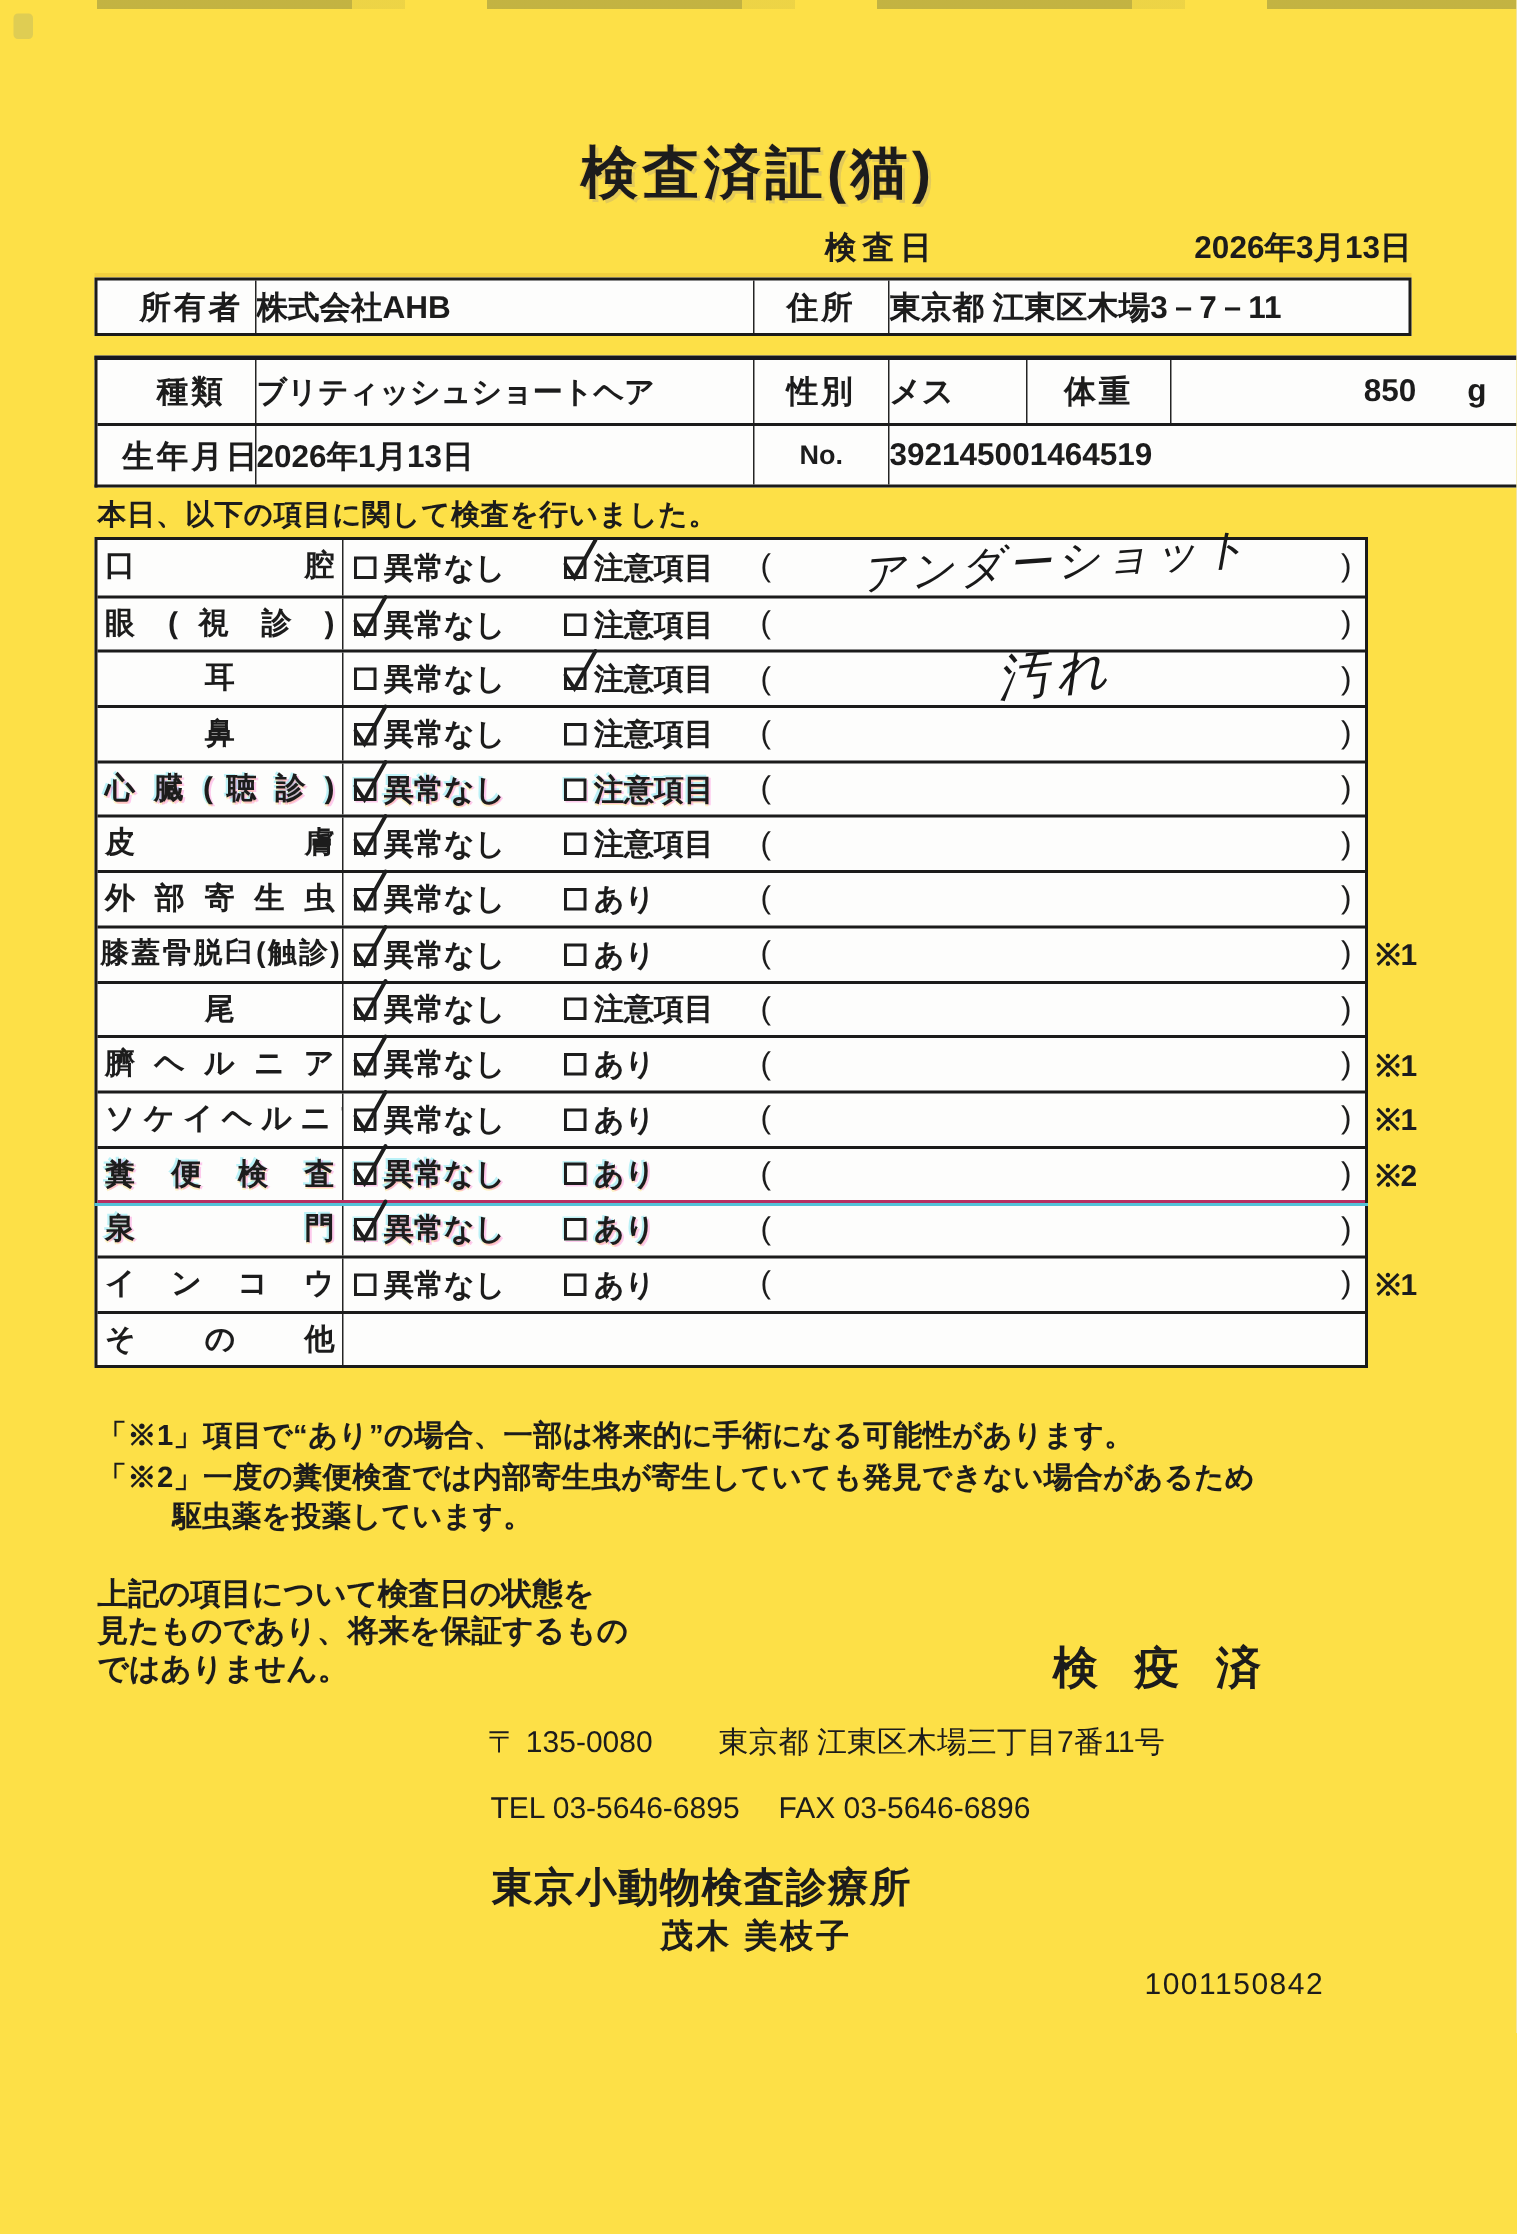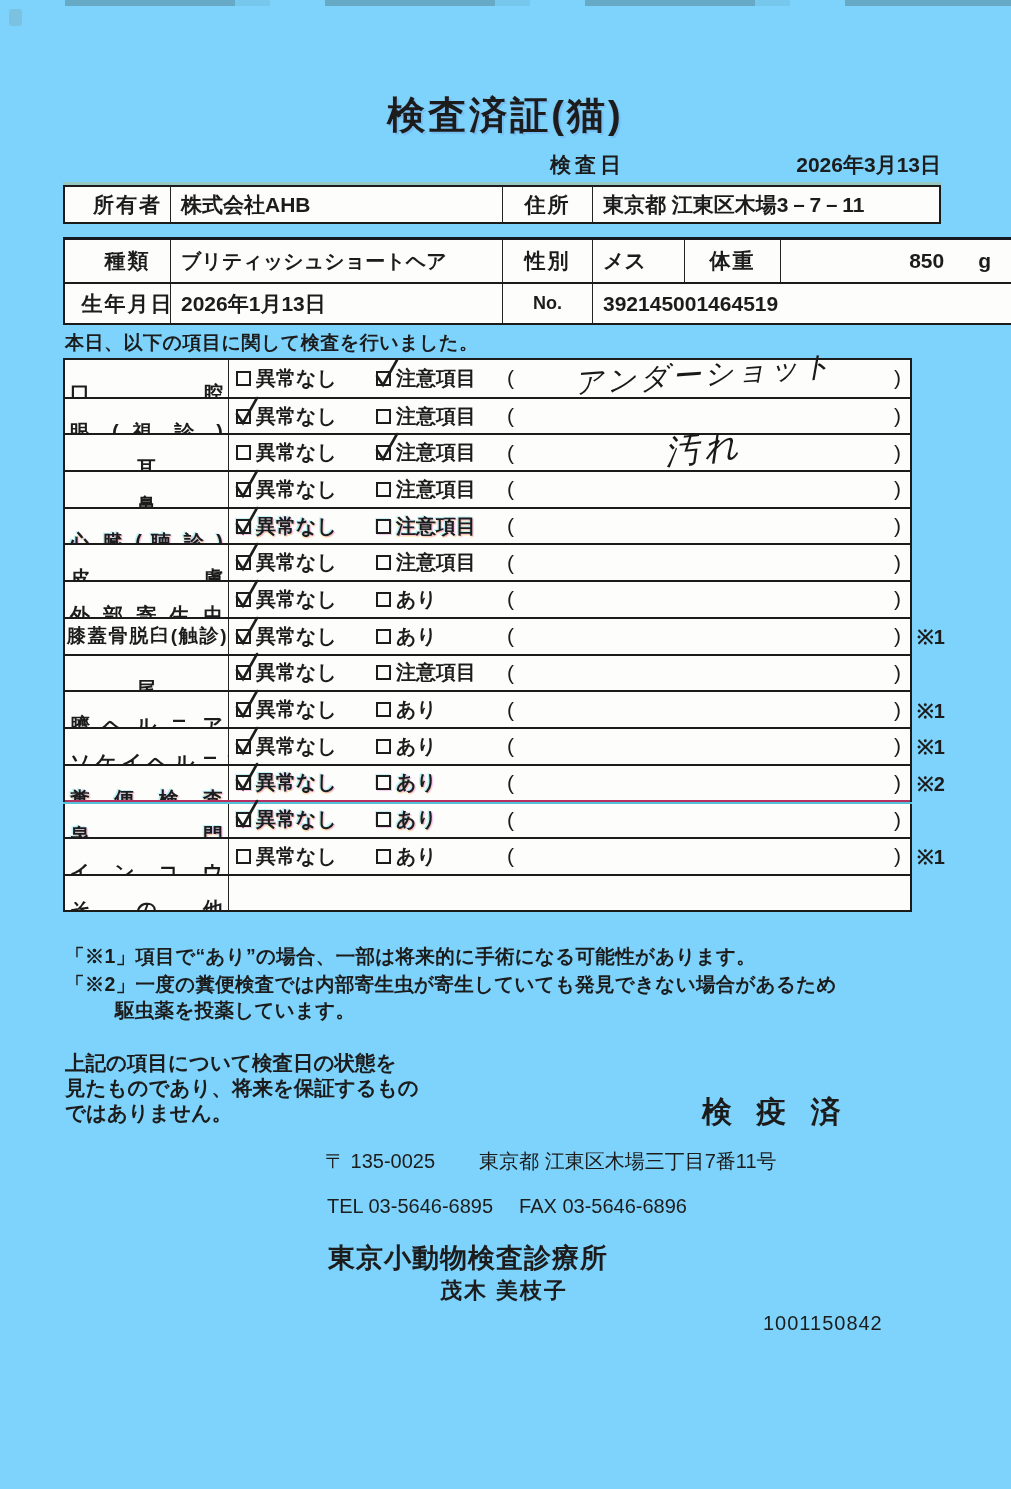--- a/index.html
+++ b/index.html
@@ -1,18 +1,18 @@
 <!DOCTYPE html>
 <html><head>
 <meta charset="utf-8">
 <style>
   * { margin:0; padding:0; box-sizing:border-box; }
   html,body { background:#e8e8e8; }
   body { font-family:"Liberation Sans", sans-serif; color:#1c1c1c; }
-  .page { position:relative; width:1011px; height:1489px; margin:0 auto; background:#7dd3fc; overflow:hidden; }
+  .page { position:relative; width:1011px; height:1489px; margin:0 auto; background:#fde047; overflow:hidden; }
 
   
   .scan-top { position:absolute; top:0; left:10px; right:0; height:6px; opacity:.5;
     background:repeating-linear-gradient(90deg, rgba(42,60,52,0) 0 55px, rgba(42,60,52,.55) 55px 225px, rgba(42,60,52,.15) 225px 260px); }
   .scan-blob { position:absolute; top:9px; left:9px; width:13px; height:17px; background:rgba(120,135,128,.22); border-radius:3px; }
 
   .title { position:absolute; top:90px; left:0; width:100%; text-align:center;
     font-size:38px; font-weight:600; letter-spacing:3px;
     text-shadow:2px 2px 0 rgba(70,70,200,.14), -1px 0 0 rgba(200,60,60,.10); }
 
@@ -24,32 +24,32 @@
   .t1 { position:absolute; top:185px; left:63px; width:878px; height:39px; border:2px solid #1b1b1b;
     display:grid; grid-template-columns:105px 332px 90px 1fr; font-size:21px; font-weight:600;
     box-shadow:0 -3px 0 rgba(214,170,40,.28); background:#fdfdfc; }
   .t2 { position:absolute; top:237px; left:63px; width:954px; border:2px solid #1b1b1b; border-top:3px solid #17171f;
     font-size:21px; font-weight:600; background:#fdfdfc; }
   .t2r1 { display:grid; grid-template-columns:105px 332px 90px 92px 96px 1fr; height:44px; border-bottom:2px solid #1b1b1b; }
   .t2r2 { display:grid; grid-template-columns:105px 332px 90px 1fr; height:39px; }
   .c { border-left:1.5px solid #242424; display:flex; align-items:center; overflow:hidden; white-space:nowrap; }
   .c:first-child { border-left:none;padding-left:20px; }
   .c.h { justify-content:center; letter-spacing:2px; }
-  .c.v { padding-left:10px; }
+  .c.v { }
   .c.small { font-size:18px; letter-spacing:0; }
   .c.breed { font-size:20px; }
   .c.wt { justify-content:flex-end; padding-right:24px; gap:34px; }
 
   .intro { position:absolute; top:330px; left:65px; font-size:19px; font-weight:600; letter-spacing:.5px; }
 
   
   .itable { position:absolute; top:358px; left:63px; width:849px; border:2px solid #1b1b1b; background:#fdfdfc; }
   .irow { position:relative; display:flex; height:36.7px; border-top:2px solid #1b1b1b; }
   .irow:first-child { border-top:none; }
-  .lbl { width:164px; border-right:1.5px solid #242424; padding:16px 5px; font-size:20px; font-weight:600;
+  .lbl { width:164px; border-right:1.5px solid #242424; padding:0 5px; font-size:20px; font-weight:600;
     line-height:34px; white-space:nowrap; overflow:hidden; flex:none; }
   .lbl.just { text-align:justify; text-align-last:justify; }
   .lbl.center { text-align:center; }
   .lbl.tight { font-size:19px; letter-spacing:-.5px; padding:0 2px; }
   .cnt { flex:1; display:flex; align-items:center; padding-left:7px; font-size:20px; font-weight:600;justify-content:space-between; }
   .cb { display:flex; align-items:center; }
   .cb1 { width:140px; } .cb2 { width:131px; }
   .box { width:15px; height:15px; border:2.5px solid #1d1d1d; margin-right:5px; position:relative; flex:none; }
   .box svg { display:none; position:absolute; left:-5px; top:-15px; overflow:visible; }
   .box.checked svg { display:block; }
@@ -466,21 +466,21 @@
 
   <div class="disc">
     <div>上記の項目について検査日の状態を</div>
     <div>見たものであり、将来を保証するもの</div>
     <div>ではありません。</div>
   </div>
 
   <div class="stamp">検 疫 済</div>
 
   <div class="addr">
-    <span>〒 135-0025</span>
+    <span>〒 135-0080</span>
     <span>東京都 江東区木場三丁目7番11号</span>
   </div>
   <div class="telfax">
     <span>TEL 03-5646-6895</span>
     <span>FAX 03-5646-6896</span>
   </div>
   <div class="clinic">東京小動物検査診療所</div>
   <div class="examiner">茂木 美枝子</div>
   <div class="docnum">1001150842</div>
 

